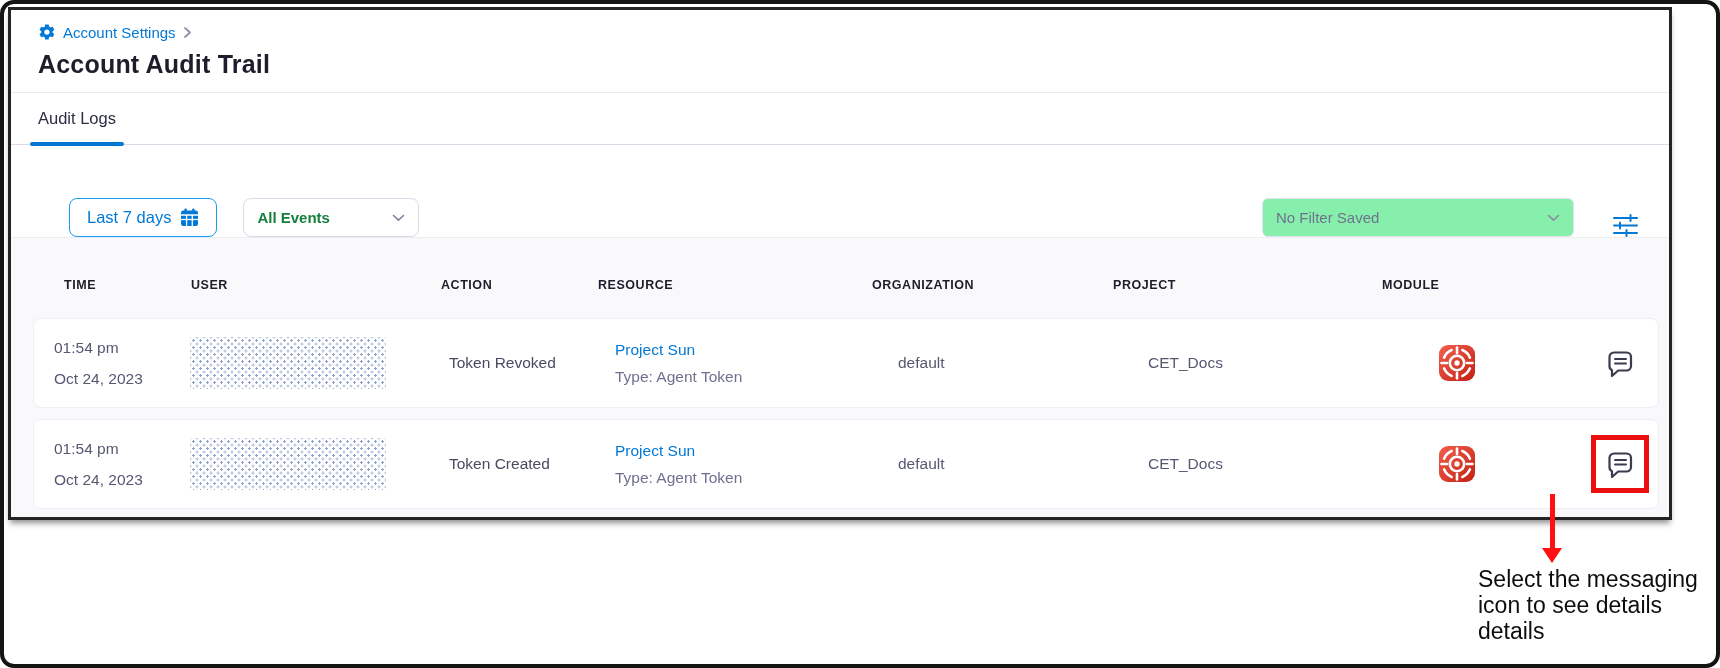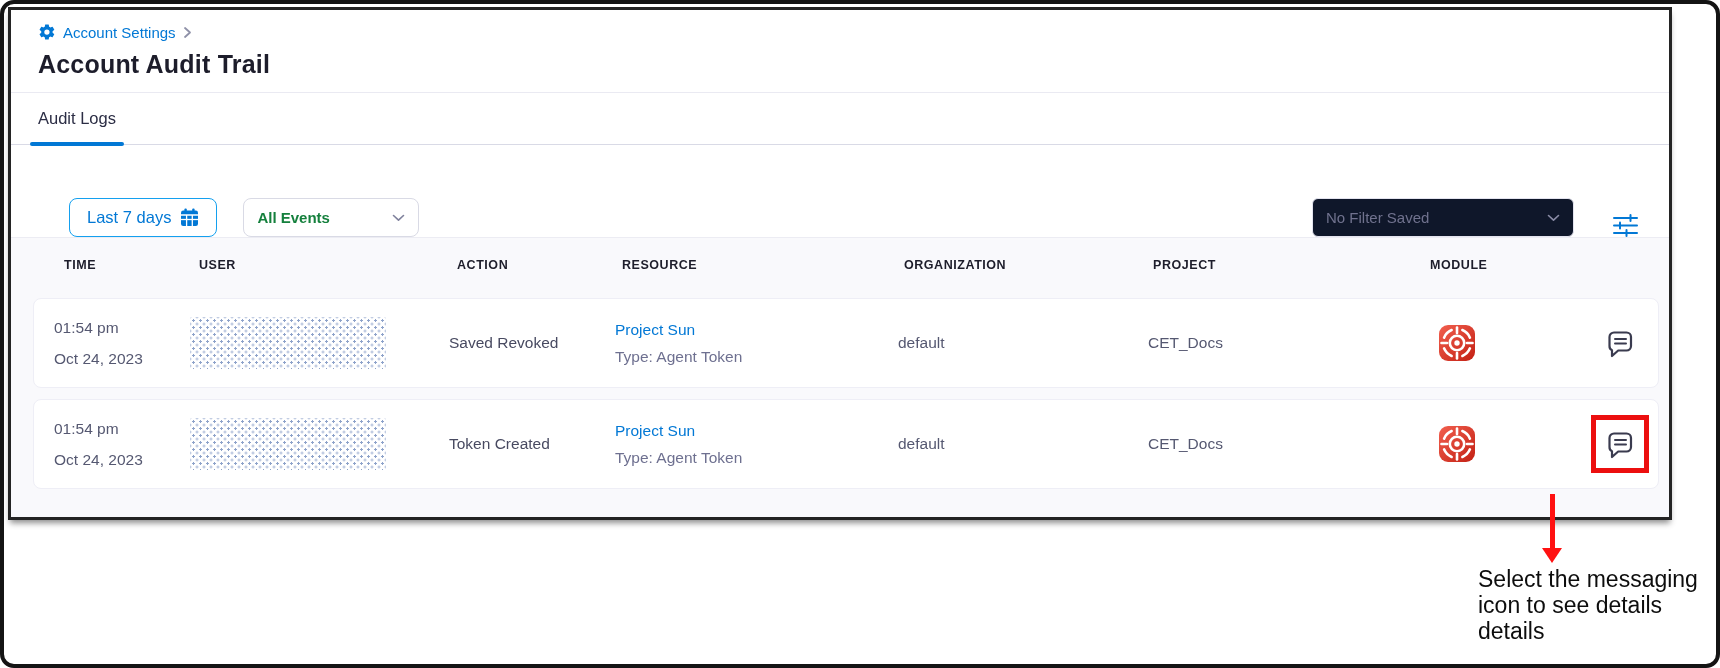--- a/index.html
+++ b/index.html
@@ -31,28 +31,28 @@
   .tab.active { color:#2b2d44; }
   .tab.active::after { content:""; position:absolute; left:-8px; right:-8px; bottom:-2px; height:4px; background:#0278d5; border-radius:3px; }
 
   
   .toolbar { display:flex; align-items:flex-end; height:92px; padding:0 30px 0 22px; background:#fff;margin-left:36px; }
   .date-btn { display:flex; align-items:center; gap:9px; border:1.5px solid #14a0ef; border-radius:8px; padding:9px 17px; color:#0278d5; font-size:16.5px; font-weight:500; background:#fff; cursor:pointer; }
   .select { display:flex; align-items:center; justify-content:space-between; border:1px solid #d9dae5; border-radius:8px; padding:10px 13px; background:#fff; cursor:pointer; }
   .select.events { margin-left:26px; width:176px; }
   .select.events .select-value { font-size:15px; font-weight:700; color:#15803d; }
   .toolbar-spacer { flex:1; }
-  .select.saved { width:262px; background:#0f172a; border-color:#e3e3ee; border-radius:6px; }
+  .select.saved { width:312px; background:#86efac; border-color:#e3e3ee; border-radius:6px; }
   .select.saved .select-value { font-size:15px; color:#70728e; font-weight:400; }
   .filter-toggle { margin-left:38px; cursor:pointer; display:flex; align-items:center; }
 
   
   .table-area { flex:1; background:#f9f9fc; border-top:1px solid #ececf3; padding:0 10px 0 22px; }
   .grid-cols { display:grid; grid-template-columns:127px 250px 157px 274px 241px 269px 150px 1fr; align-items:center; }
-  .thead { margin-top:20px; padding-left:31px;gap:8px; }
+  .thead { margin-top:40px; padding-left:31px; }
   .th { font-size:12.5px; font-weight:700; color:#1d1d2b; letter-spacing:.55px; }
   .row-card { margin-top:26px; background:#fff; border:1px solid #eeeef6; border-radius:8px; height:90px; padding-left:20px; position:relative;gap:9px; }
   .row-card + .row-card { margin-top:11px; }
   .cell-time { line-height:31px; font-size:15.5px; color:#555871; }
   .user-redacted { width:196px; height:52px; border-radius:2px;
       background-image:
         radial-gradient(rgba(48,86,158,.55) 1px, transparent 1.3px),
         radial-gradient(rgba(48,86,158,.40) 1px, transparent 1.3px);
       background-size:7px 7px, 7px 7px;
       background-position:0 0, 3.5px 3.5px; }
@@ -166,21 +166,21 @@
       </div>
 
       <div class="grid-cols row-card">
         <div class="cell-time">
           <div>01:54 pm</div>
           <div>Oct 24, 2023</div>
         </div>
         <div>
             <div class="user-redacted"></div>
           </div>
-        <div class="cell-action">Saved Revoked</div>
+        <div class="cell-action">Token Revoked</div>
         <div class="cell-resource">
           <div class="res-link">Project Sun</div>
           <div class="res-type">Type: Agent Token</div>
         </div>
         <div class="cell-plain">default</div>
         <div class="cell-plain">CET_Docs</div>
         <div class="cell-module">
           <span>
             <svg width="38" height="38" viewBox="0 0 38 38">
                 <defs>

